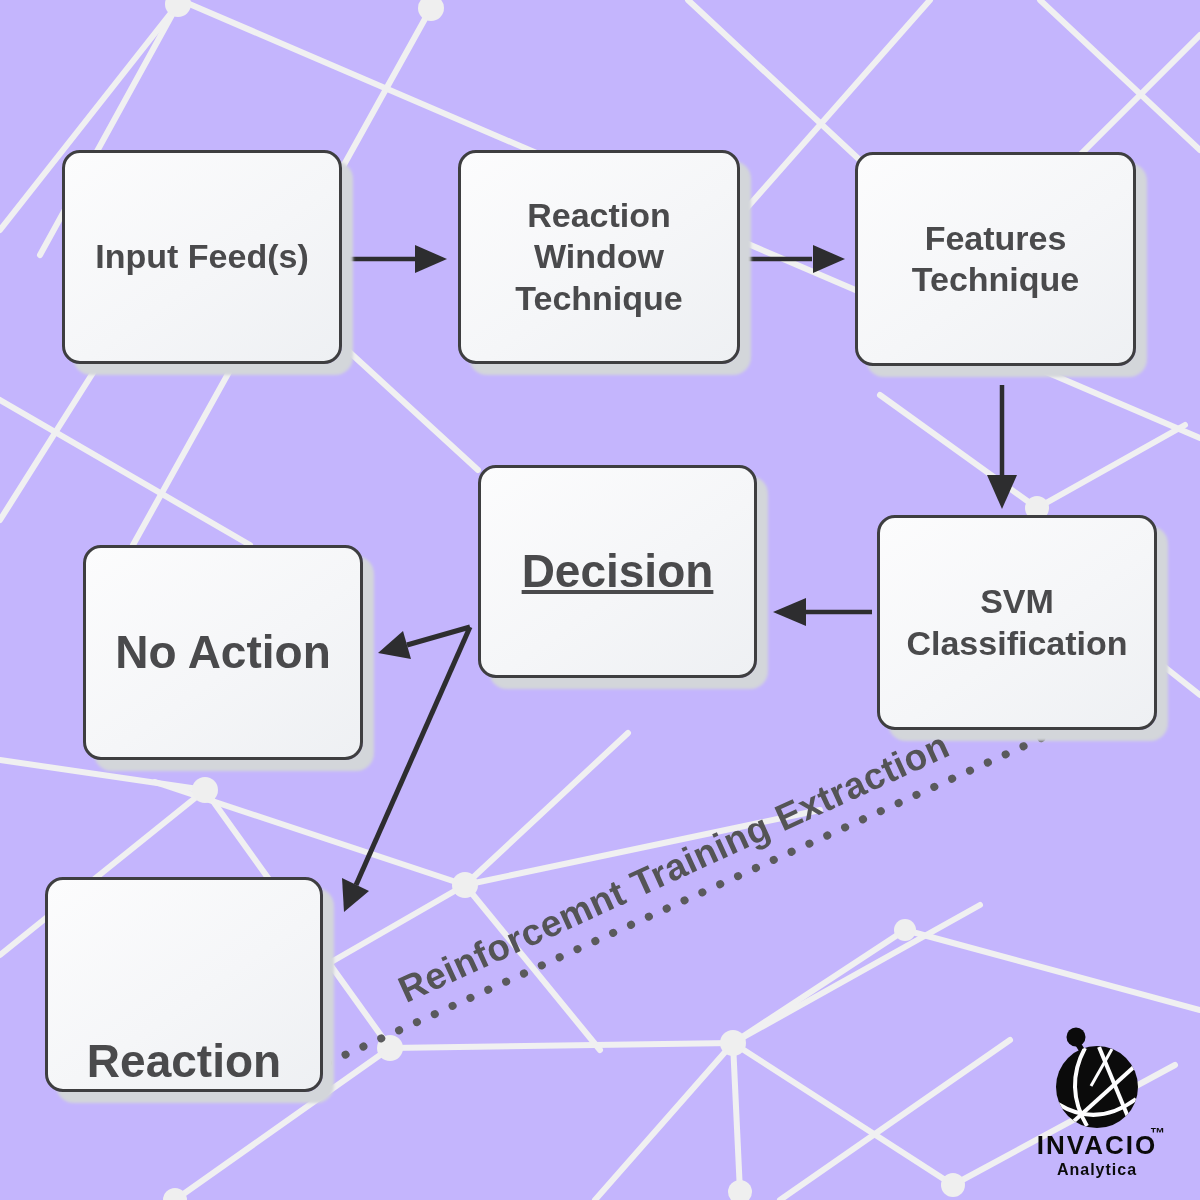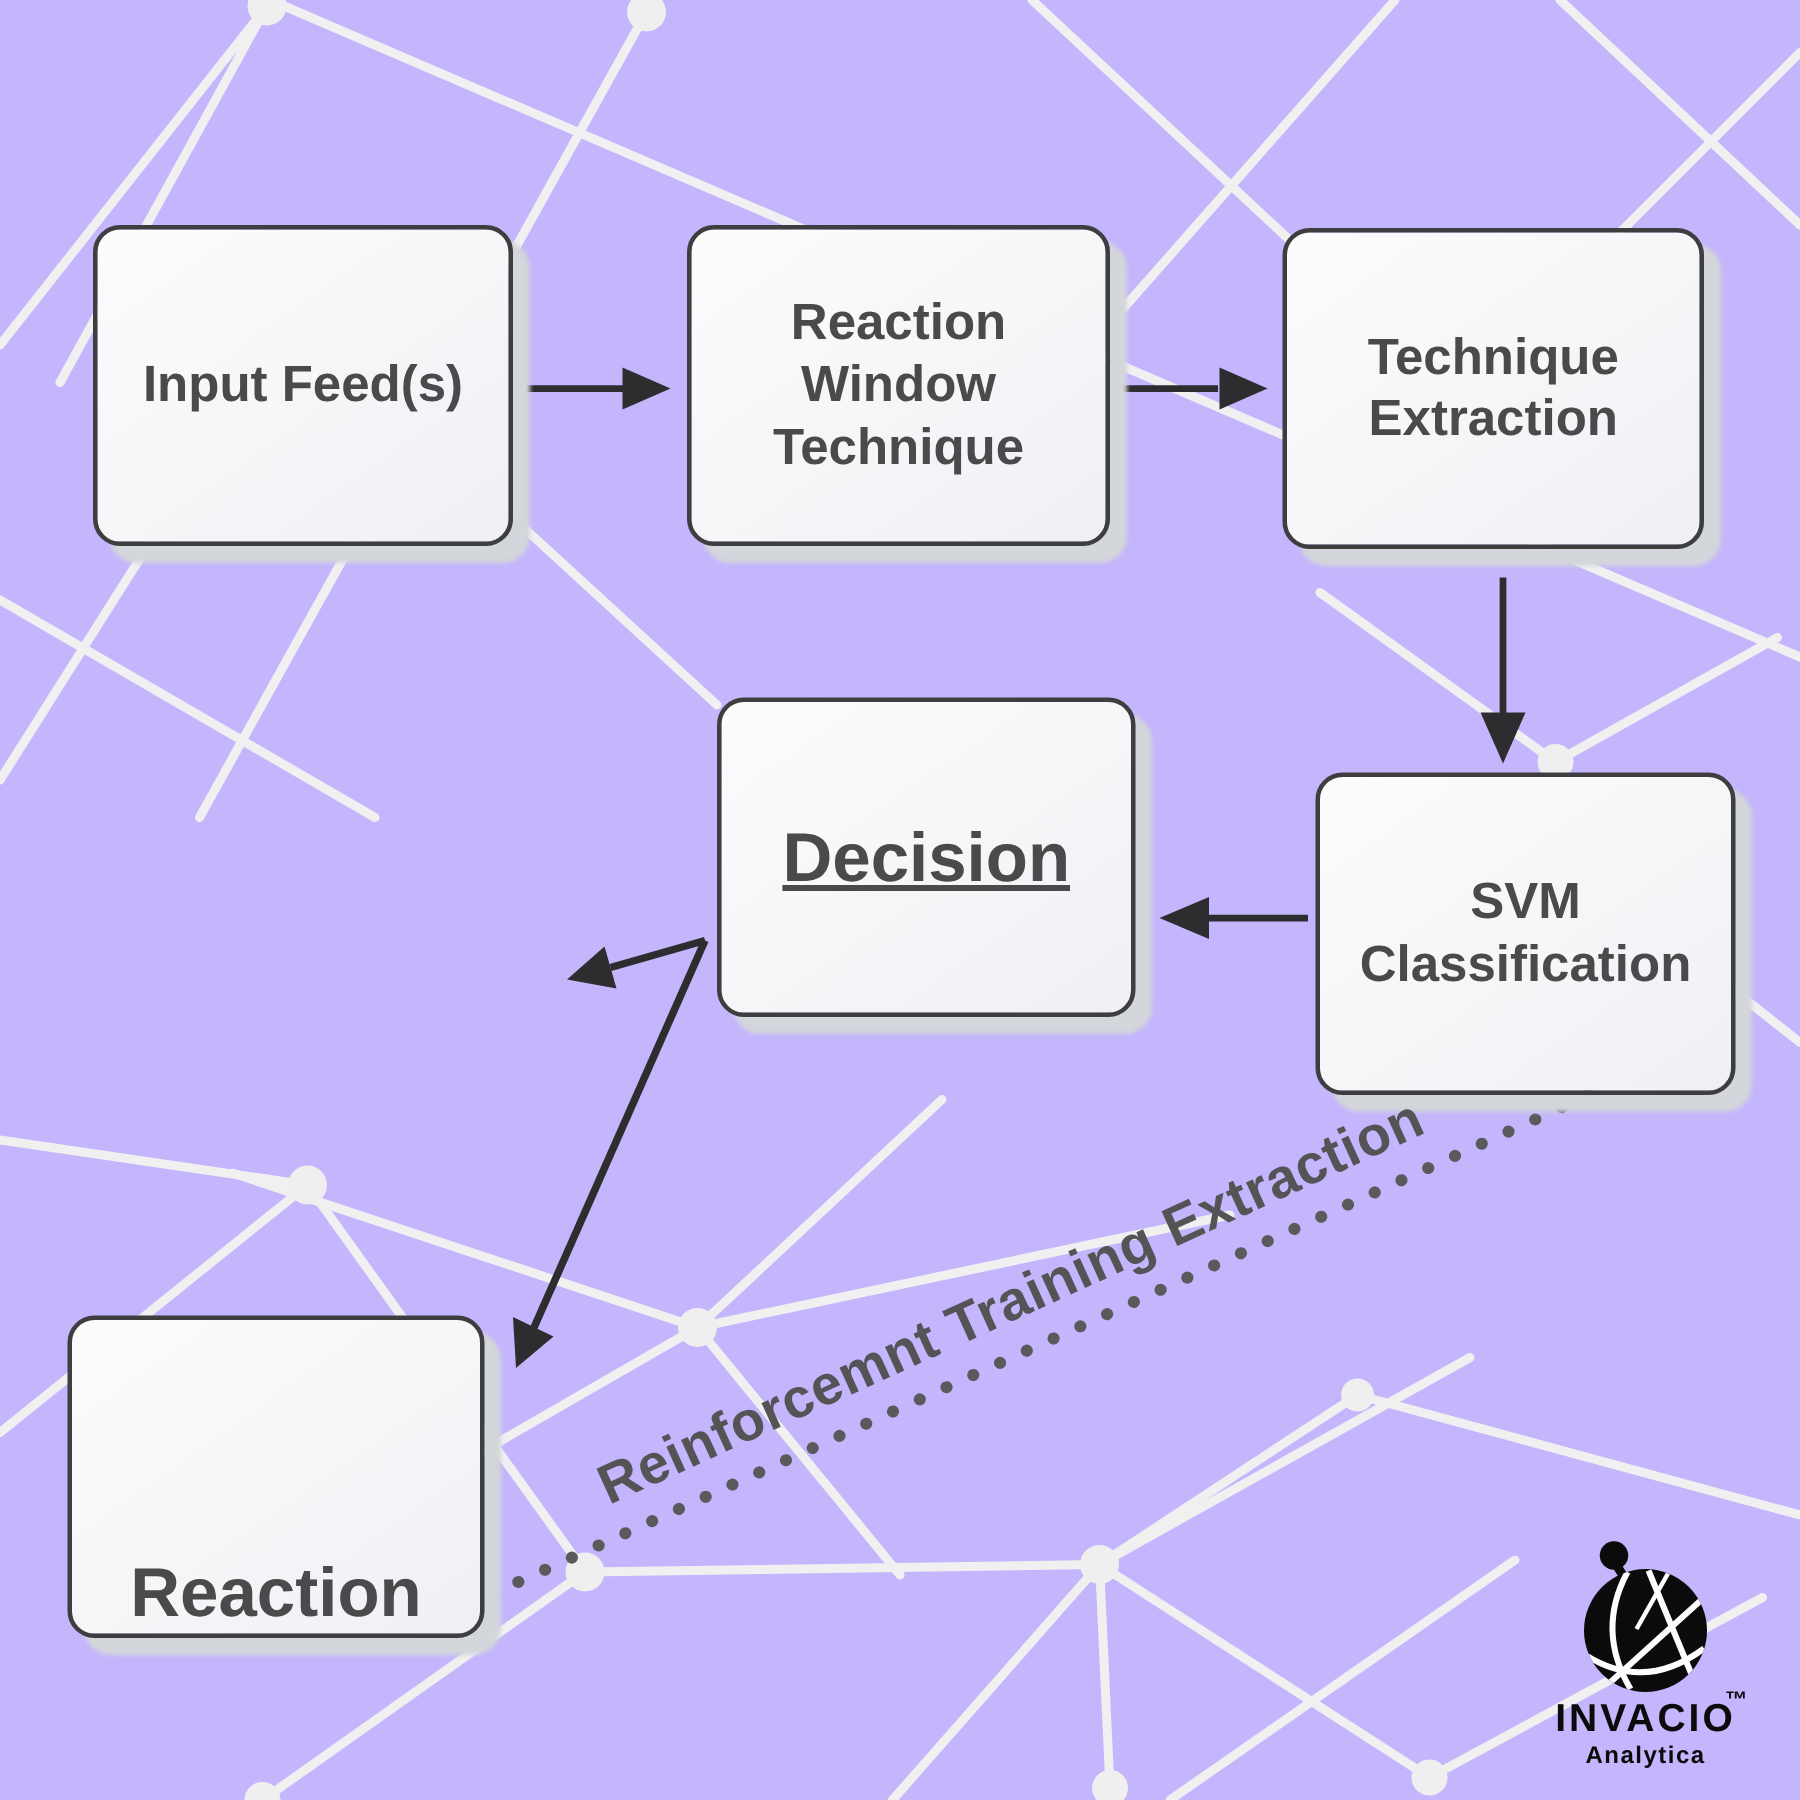--- a/index.html
+++ b/index.html
@@ -122,31 +122,34 @@
 
   <div class="node small" style="left:62px;  top:150px; width:280px; height:214px;">
     <span>Input Feed(s)</span>
   </div>
 
   <div class="node small" style="left:458px; top:150px; width:282px; height:214px;">
     <span>Reaction Window Technique</span>
   </div>
 
   <div class="node small" style="left:855px; top:152px; width:281px; height:214px;">
-    <span>Technique Extraction</span>
+    <span>Features Technique</span>
   </div>
 
   <div class="node small" style="left:877px; top:515px; width:280px; height:215px;">
     <span>SVM Classification</span>
   </div>
 
   <div class="node big" style="left:478px; top:465px; width:279px; height:213px;text-decoration:underline;">
     <span>Decision</span>
   </div>
 
+  <div class="node big" style="left:83px;  top:545px; width:280px; height:215px;">
+    <span>No Action</span>
+  </div>
 
   <div class="node big" style="left:45px;  top:877px; width:278px; height:215px;align-items:flex-end;">
     <span>Reaction</span>
   </div>
 
   <div class="edge-label">Reinforcemnt Training Extraction</div>
 
   <svg class="logo" width="170" height="168" viewBox="0 0 170 168">
     <defs>
       <clipPath id="globeClip">

